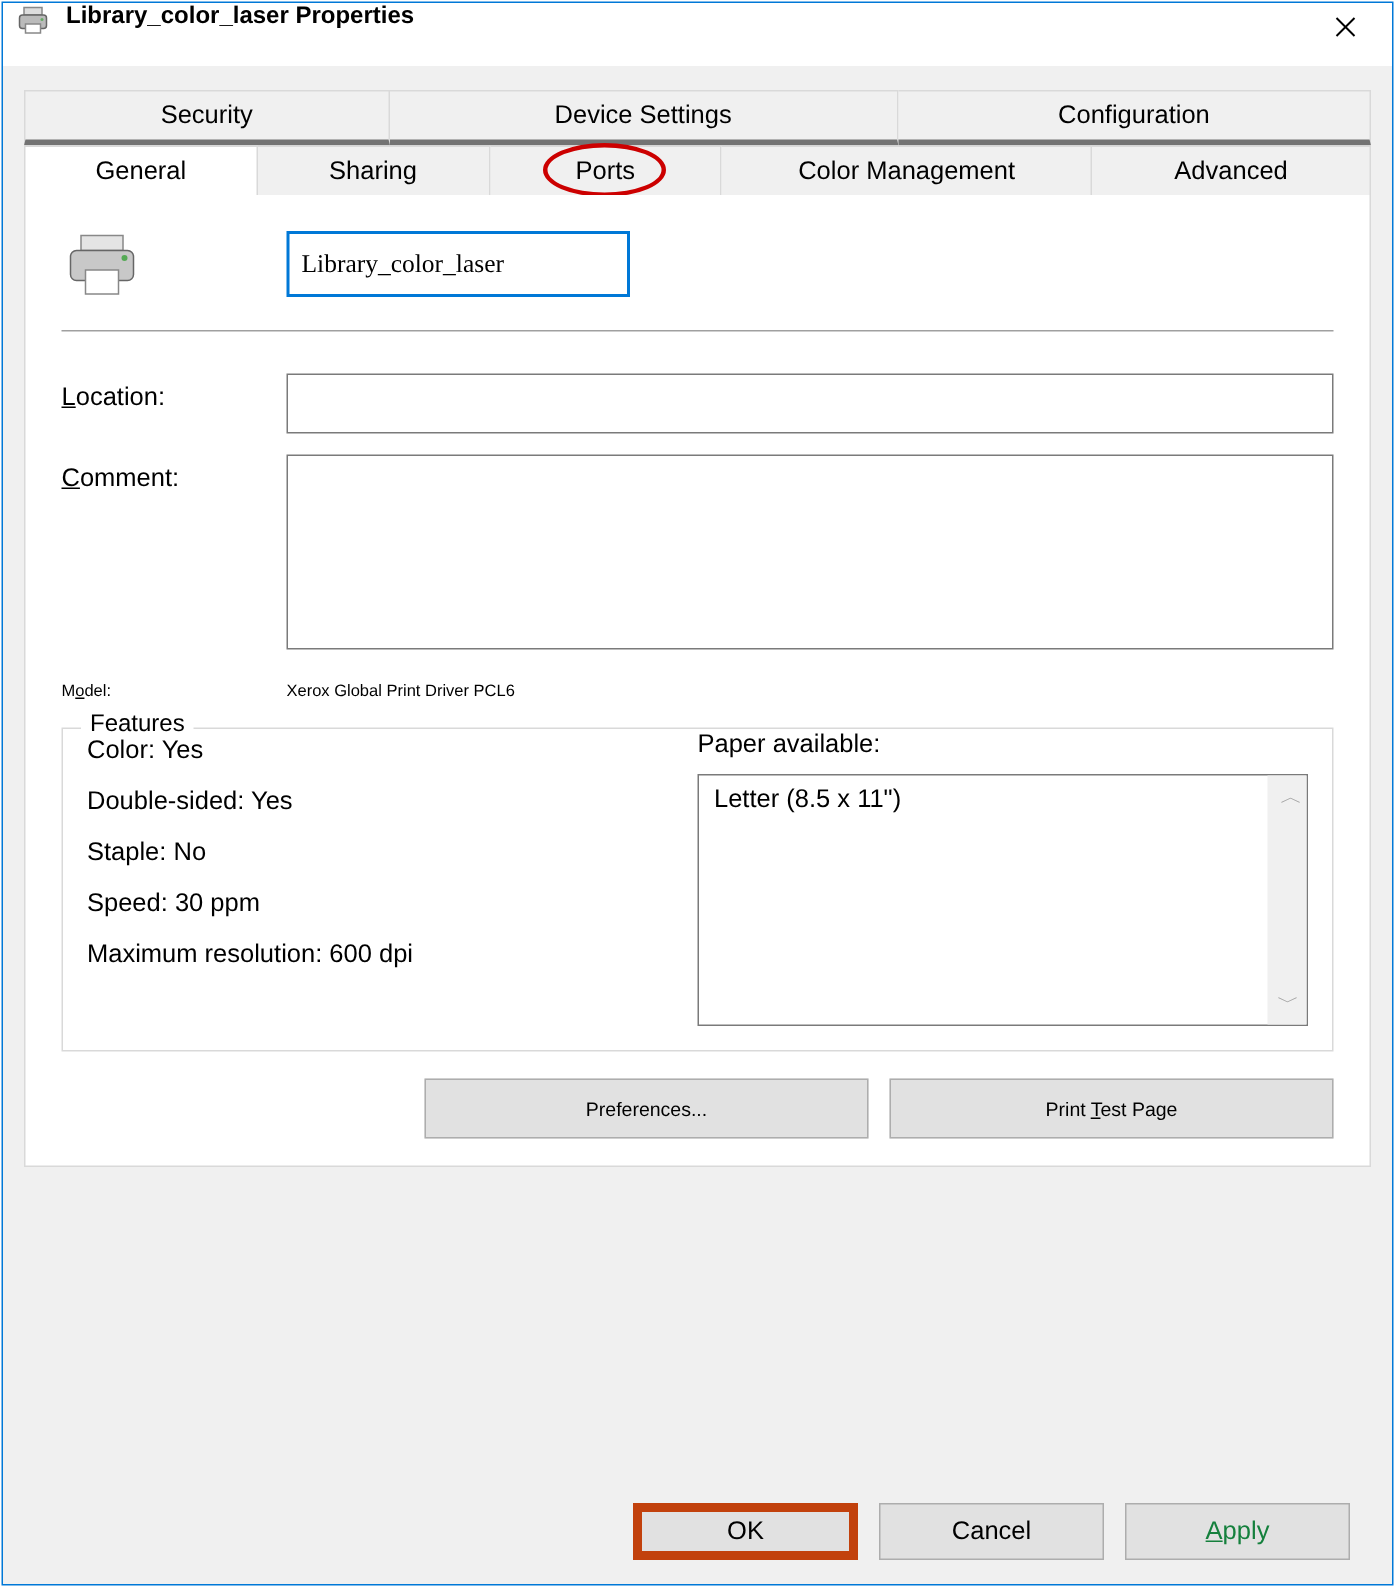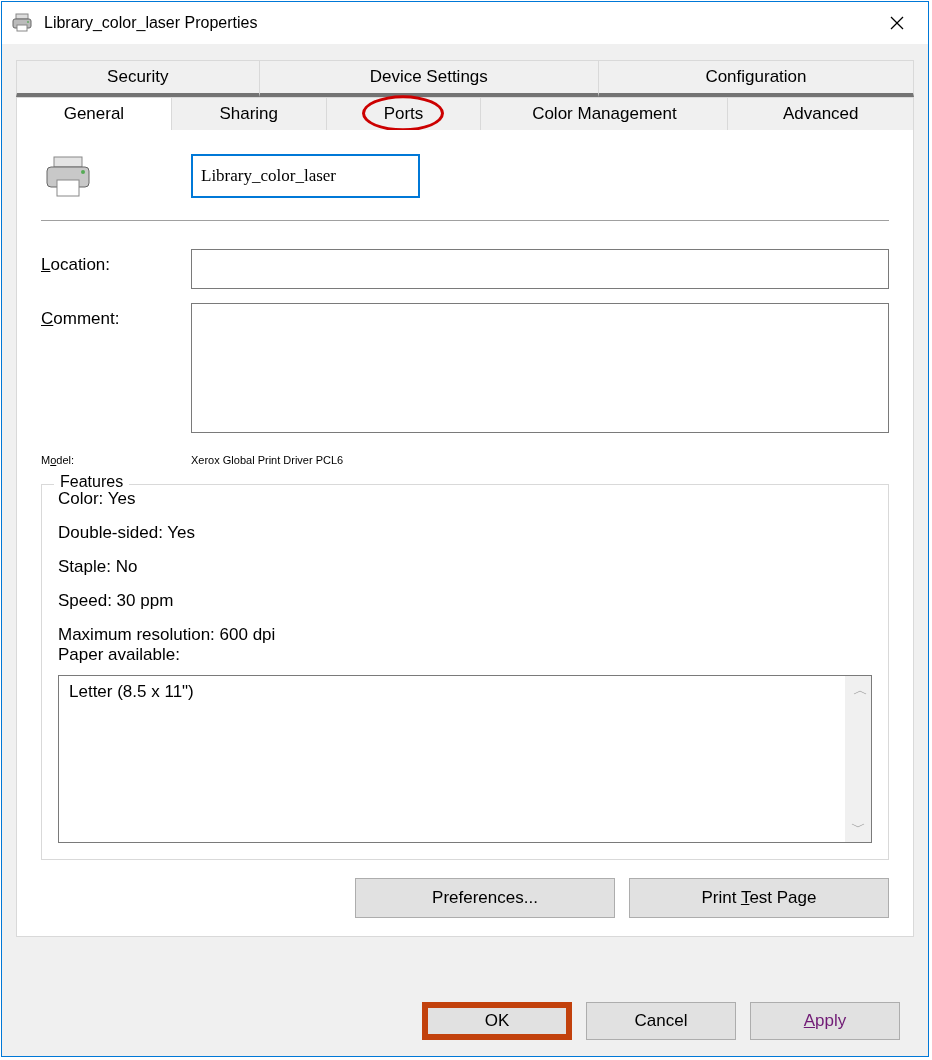--- a/index.html
+++ b/index.html
@@ -18,23 +18,24 @@
     height: 1056px;
     border: 1px solid #0078d7;
     margin: 1px;
     display: flex;
     flex-direction: column;
     background: #fff;
   }
   .titlebar {
     height: 42px;
     display: flex;
-    align-items: center;
+    align-items: flex-start;
     padding: 0 8px 0 8px;
     background: #fff;
+    font-weight: bold;
   }
   .titlebar .title-icon { width: 24px; height: 24px; margin-right: 10px; display:flex; align-items:center; justify-content:center; }
   .titlebar .title-text { flex: 1; font-size: 16px; }
   .titlebar .close-btn {
     width: 46px; height: 32px; display:flex; align-items:center; justify-content:center;
     font-size: 18px; cursor: default;
   }
   .content {
     flex: 1;
     background: #f0f0f0;
@@ -132,21 +133,21 @@
     position: relative;
   }
   .features-legend {
     position: absolute;
     top: -12px;
     left: 12px;
     background: #fff;
     padding: 0 6px;
     font-size: 16px;
   }
-  .features-grid { display:flex;flex-direction:column; }
+  .features-grid { display:flex; }
   .features-left { flex: 1; }
   .features-right { flex: 1; }
   .feat-line { font-size: 17px; margin: 4px 0 14px 0; }
   .paper-label { font-size: 17px; margin-bottom: 10px; }
   .paper-list {
     border: 1px solid #7a7a7a;
     height: 168px;
     position: relative;
     background:#fff;
     font-size: 17px;
@@ -160,25 +161,25 @@
     border-left: 1px solid transparent;
   }
   .paper-scroll .arrow { color:#a0a0a0; font-size: 14px; padding: 4px 0; }
   .midbuttons {
     display:flex;
     justify-content: flex-end;
     gap: 14px;
     margin-top: 18px;
   }
   .midbuttons button {
-    width: 260px;
+    width: 296px;
     height: 40px;
     background: #e1e1e1;
     border: 1px solid #adadad;
-    font-size: 17px;
+    font-size: 13px;
     cursor: default;
   }
   .footer {
     height: 70px;
     background: #f0f0f0;
     display:flex;
     align-items:center;
     justify-content: flex-end;
     gap: 14px;
     padding: 0 14px;
@@ -188,21 +189,21 @@
     height: 38px;
     font-size: 17px;
     border: 1px solid #adadad;
     background: #e1e1e1;
     cursor: default;
   }
   .footer button.primary {
     border: 6px solid #c2410c;
   }
   .footer button.disabled {
-    color: #701a75;
+    color: #15803d;
   }
   .u { text-decoration: underline; }
 </style>
 </head>
 <body>
 
 <div class="window">
 
   <div class="titlebar">
     <span class="title-icon">

